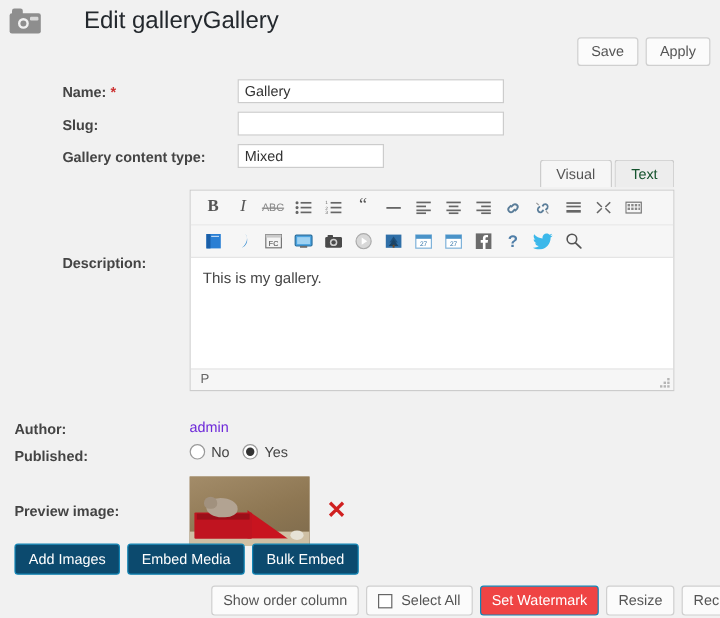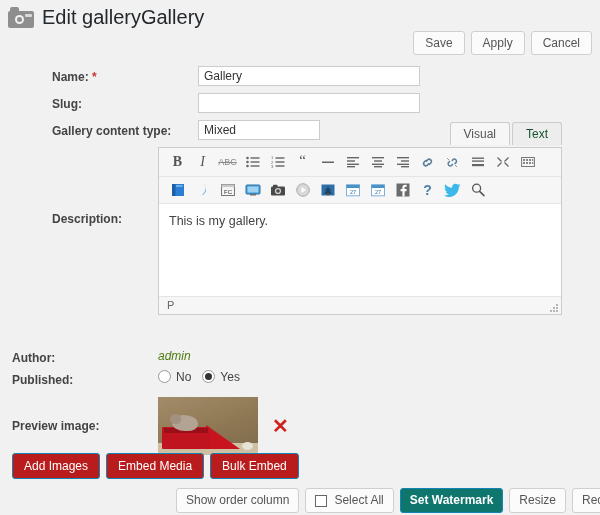--- a/index.html
+++ b/index.html
@@ -19,21 +19,21 @@
     display: flex; align-items: center;
     padding: 6px 0 4px 8px;
     height: 32px;
   }
   .cam-icon { width: 26px; height: 21px; position: relative; flex: 0 0 auto; margin-right: 8px; }
   .cam-body { position:absolute; left:0; top:4px; width:26px; height:17px; background:#8e8e8e; border-radius:2px; }
   .cam-bump { position:absolute; left:2px; top:0px; width:9px; height:5px; background:#8e8e8e; border-radius:2px 2px 0 0; }
   .cam-lens { position:absolute; left:7px; top:8px; width:9px; height:9px; border-radius:50%; background:#f1f1f1; }
   .cam-lens2 { position:absolute; left:9px; top:10px; width:5px; height:5px; border-radius:50%; background:#8e8e8e; }
   .cam-fl { position:absolute; left:17px; top:7px; width:7px; height:3px; background:#d9d9d9; border-radius:1px; }
-  .page-title { font-size: 20px; font-weight: 400; color: #23282d; line-height: 1; }
+  .page-title { font-size: 20px; font-weight: 400; color: #23282d; line-height: 1; margin-left: 28px; }
 
   
   .top-actions {
     position: absolute; right: 8px; top: 31px;
     display: flex; gap: 6px;
   }
   .btn-plain {
     background: #fbfbfb;
     border: 1px solid #cfcfcf;
     border-radius: 3px;
@@ -57,21 +57,21 @@
   .txt-input {
     background:#fff; border:1px solid #ccc; height:20px;
     font-size:12px; color:#333; padding:2px 5px;
     font-family:"Liberation Sans", sans-serif;
     outline:none;
   }
   .w-wide { width: 222px; }
   .w-mid  { width: 122px; }
 
   
-  .editor-wrap { position:absolute; left:158px; top:122px; width:404px; }
+  .editor-wrap { position:absolute; left:158px; top:133px; width:404px; }
   .tabs { display:flex; justify-content:flex-end; gap:2px; }
   .tab {
     font-size:12px; padding:4px 13px; border:1px solid #ccc;
     border-bottom:none; border-radius:3px 3px 0 0; cursor:pointer;
     color:#14532d; background:#ededed; line-height:14px;
   }
   .tab.active { background:#f6f6f6; color:#555; border-color:#ccc; }
 
   .editor {
     border:1px solid #ccc; background:#fff; margin-top:2px;
@@ -95,21 +95,21 @@
   .status-bar {
     border-top:1px solid #e5e5e5; background:#f6f6f6;
     height:18px; font-size:11px; color:#666;
     padding:2px 4px 0 8px; position:relative;
   }
   .grip { position:absolute; right:3px; bottom:2px; width:9px; height:9px; }
   .grip i { position:absolute; background:#b5b5b5; width:2px; height:2px; }
 
   
   .lower { position:absolute; left:0; top:347px; width:600px; }
-  .val { padding-top:2px; font-size:12px; color:#4d7c0f;font-style:italic; }
+  .val { padding-top:2px; font-size:12px; color:#6d28d9; }
   .radio-group { display:flex; gap:5px; padding-top:1px; }
   .radio {
     width:13px; height:13px; border-radius:50%; border:1px solid #999;
     background:#fff; position:relative; cursor:pointer; flex:0 0 auto;
   }
   .radio.checked::after {
     content:""; position:absolute; left:2px; top:2px;
     width:7px; height:7px; border-radius:50%; background:#333;
   }
   .radio-lbl { font-size:12px; color:#444; margin-right:6px; }
@@ -133,58 +133,57 @@
     border-radius:50% 50% 45% 45%; }
   .th-toy { position:absolute; right:5px; bottom:5px; width:11px; height:8px; background:#e6e2d6; border-radius:50%; }
   .del-x {
     margin-left:14px; color:#d02020; font-size:20px; font-weight:700;
     cursor:pointer; line-height:1; font-family:"Liberation Sans", sans-serif;
   }
 
   
   .blue-row { position:absolute; left:12px; top:453px; display:flex; gap:6px; }
   .btn-blue {
-    background:#b91c1c; border:1px solid #1285b5; border-radius:3px;
+    background:#0c4a6e; border:1px solid #1285b5; border-radius:3px;
     color:#fff; font-size:12px; padding:5px 11px; line-height:14px;
     cursor:pointer; font-family:"Liberation Sans", sans-serif;
   }
 
   
   .bottom-bar {
     position:absolute; left:176px; top:488px;
     display:flex; gap:6px; align-items:center;
     white-space:nowrap;
   }
   .bb-btn {
     background:#fbfbfb; border:1px solid #cfcfcf; border-radius:3px;
     color:#555; font-size:12px; padding:4px 9px; line-height:15px;
     cursor:pointer; display:flex; align-items:center; gap:7px;
     font-family:"Liberation Sans", sans-serif;
   }
-  .bb-btn.active { background:#0f766e; border-color:#1285b5; color:#fff;font-weight:bold; }
+  .bb-btn.active { background:#ef4444; border-color:#1285b5; color:#fff; }
   .cbox { width:12px; height:12px; border:1px solid #666; background:#fff; flex:0 0 auto; }
 </style>
 </head>
 <body>
 
 <div class="page-header">
   <span class="cam-icon">
     <span class="cam-body"></span>
       <span class="cam-bump"></span>
     <span class="cam-lens"></span>
       <span class="cam-lens2"></span>
       <span class="cam-fl"></span>
   </span>
   <span class="page-title">Edit galleryGallery</span>
 </div>
 
 <div class="top-actions">
   <button class="btn-plain">Save</button>
   <button class="btn-plain">Apply</button>
-  <button class="btn-plain">Cancel</button>
 </div>
 
 <div class="form-area">
 
   <div class="row">
     <div class="lbl">
       <span>Name:</span>
       <span class="req">*</span>
     </div>
     <input class="txt-input w-wide" type="text" value="Gallery" style="">

